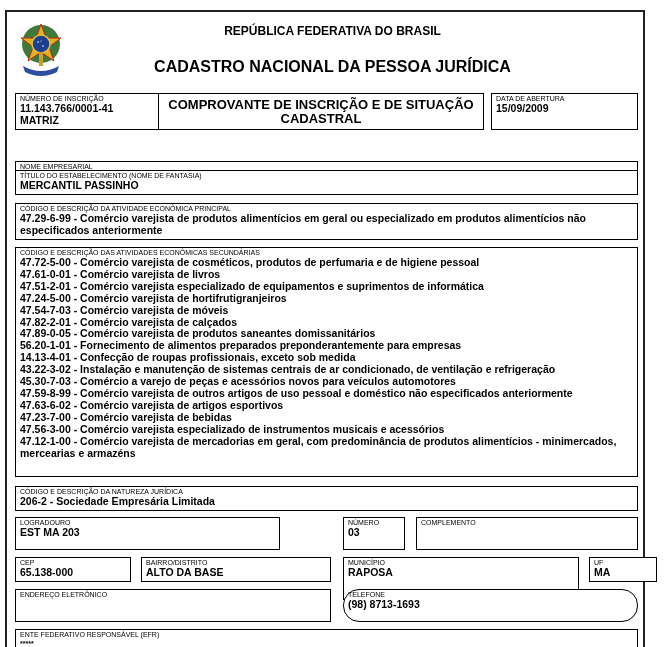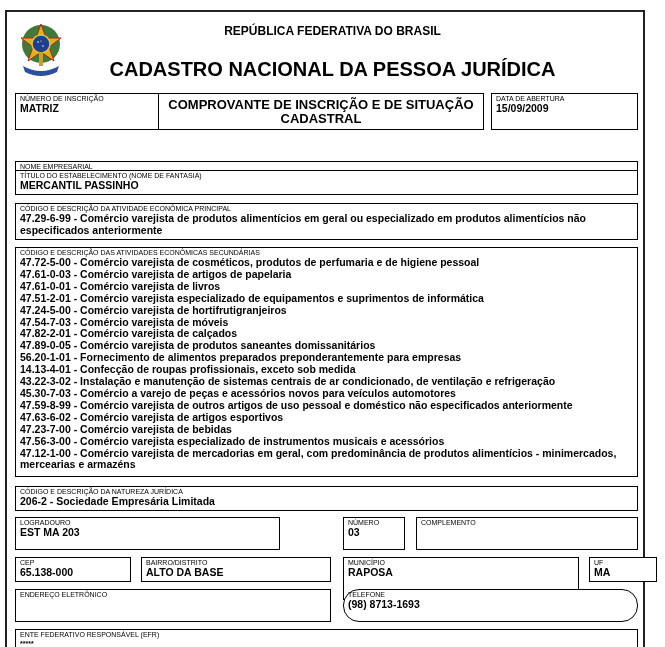--- a/index.html
+++ b/index.html
@@ -1,21 +1,21 @@
 <!DOCTYPE html>
 <html><head>
 <meta charset="utf-8">
 <style>
   html, body { margin:0; padding:0; background:#fff; }
   body { width:665px; height:647px; overflow:hidden; position:relative; font-family:"Liberation Sans", sans-serif; color:#000; }
   .frame { position:absolute; left:5px; top:10px; width:640px; height:660px; border:2px solid #222; border-bottom:none; box-sizing:border-box; }
   .emblem { position:absolute; left:19px; top:22px; width:44px; height:56px; }
   .h1 { position:absolute; left:0; width:665px; text-align:center; font-weight:bold; }
   .title1 { top:24px; font-size:12px; left:0; padding-left:0; }
-  .title2 { top:58px; font-size:20px; }
+  .title2 { top:58px; font-size:16px; }
   .box { position:absolute; border:1px solid #000; box-sizing:border-box; background:#fff; }
   .lbl { font-size:7px; line-height:8px; padding:1px 0 0 4px; text-transform:uppercase; white-space:nowrap; }
   .val { font-size:10.5px; font-weight:bold; line-height:11.5px; padding-left:4px; white-space:nowrap; }
   .txt { font-size:10.5px; font-weight:bold; line-height:11.9px; padding-left:4px; padding-right:4px; }
   .center-title { font-size:13px; font-weight:bold; text-align:center; line-height:14px; padding-top:4px; }
 </style>
 </head>
 <body>
 
 <div class="frame"></div>
@@ -29,20 +29,21 @@
     <circle cx="22" cy="19" r="0.6" fill="#fff"></circle>
   <rect x="20" y="30" width="4" height="14" fill="#c8a030"></rect>
   <path d="M4 44 Q22 54 40 44 L38 50 Q22 58 6 50 Z" fill="#2c4fa0"></path>
 </svg>
 
 <div class="h1 title1">REPÚBLICA FEDERATIVA DO BRASIL</div>
 <div class="h1 title2">CADASTRO NACIONAL DA PESSOA JURÍDICA</div>
 
 <div class="box" style="left:15px;top:93px;width:152px;height:37px;">
   <div class="lbl">NÚMERO DE INSCRIÇÃO</div>
+  <div class="val">11.143.766/0001-41</div>
   <div class="val">MATRIZ</div>
 </div>
 <div class="box" style="left:158px;top:93px;width:326px;height:37px;">
   <div class="center-title">COMPROVANTE DE INSCRIÇÃO E DE SITUAÇÃO</div>
   <div class="center-title" style="padding-top:0">CADASTRAL</div>
 </div>
 <div class="box" style="left:491px;top:93px;width:147px;height:37px;">
   <div class="lbl">DATA DE ABERTURA</div>
   <div class="val">15/09/2009</div>
 </div>
@@ -59,21 +60,20 @@
 
 <div class="box" style="left:15px;top:203px;width:623px;height:37px;">
   <div class="lbl">CÓDIGO E DESCRIÇÃO DA ATIVIDADE ECONÔMICA PRINCIPAL</div>
   <div class="txt">47.29-6-99 - Comércio varejista de produtos alimentícios em geral ou especializado em produtos alimentícios não especificados anteriormente</div>
 </div>
 
 <div class="box" style="left:15px;top:247px;width:623px;height:230px;">
   <div class="lbl">CÓDIGO E DESCRIÇÃO DAS ATIVIDADES ECONÔMICAS SECUNDÁRIAS</div>
   <div id="sec-list">
       <div class="txt">47.72-5-00 - Comércio varejista de cosméticos, produtos de perfumaria e de higiene pessoal</div>
-      <div class="txt">47.61-0-03 - Comércio varejista de artigos de papelaria</div>
       <div class="txt">47.61-0-01 - Comércio varejista de livros</div>
       <div class="txt">47.51-2-01 - Comércio varejista especializado de equipamentos e suprimentos de informática</div>
       <div class="txt">47.24-5-00 - Comércio varejista de hortifrutigranjeiros</div>
       <div class="txt">47.54-7-03 - Comércio varejista de móveis</div>
       <div class="txt">47.82-2-01 - Comércio varejista de calçados</div>
       <div class="txt">47.89-0-05 - Comércio varejista de produtos saneantes domissanitários</div>
       <div class="txt">56.20-1-01 - Fornecimento de alimentos preparados preponderantemente para empresas</div>
       <div class="txt">14.13-4-01 - Confecção de roupas profissionais, exceto sob medida</div>
       <div class="txt">43.22-3-02 - Instalação e manutenção de sistemas centrais de ar condicionado, de ventilação e refrigeração</div>
       <div class="txt">45.30-7-03 - Comércio a varejo de peças e acessórios novos para veículos automotores</div>

